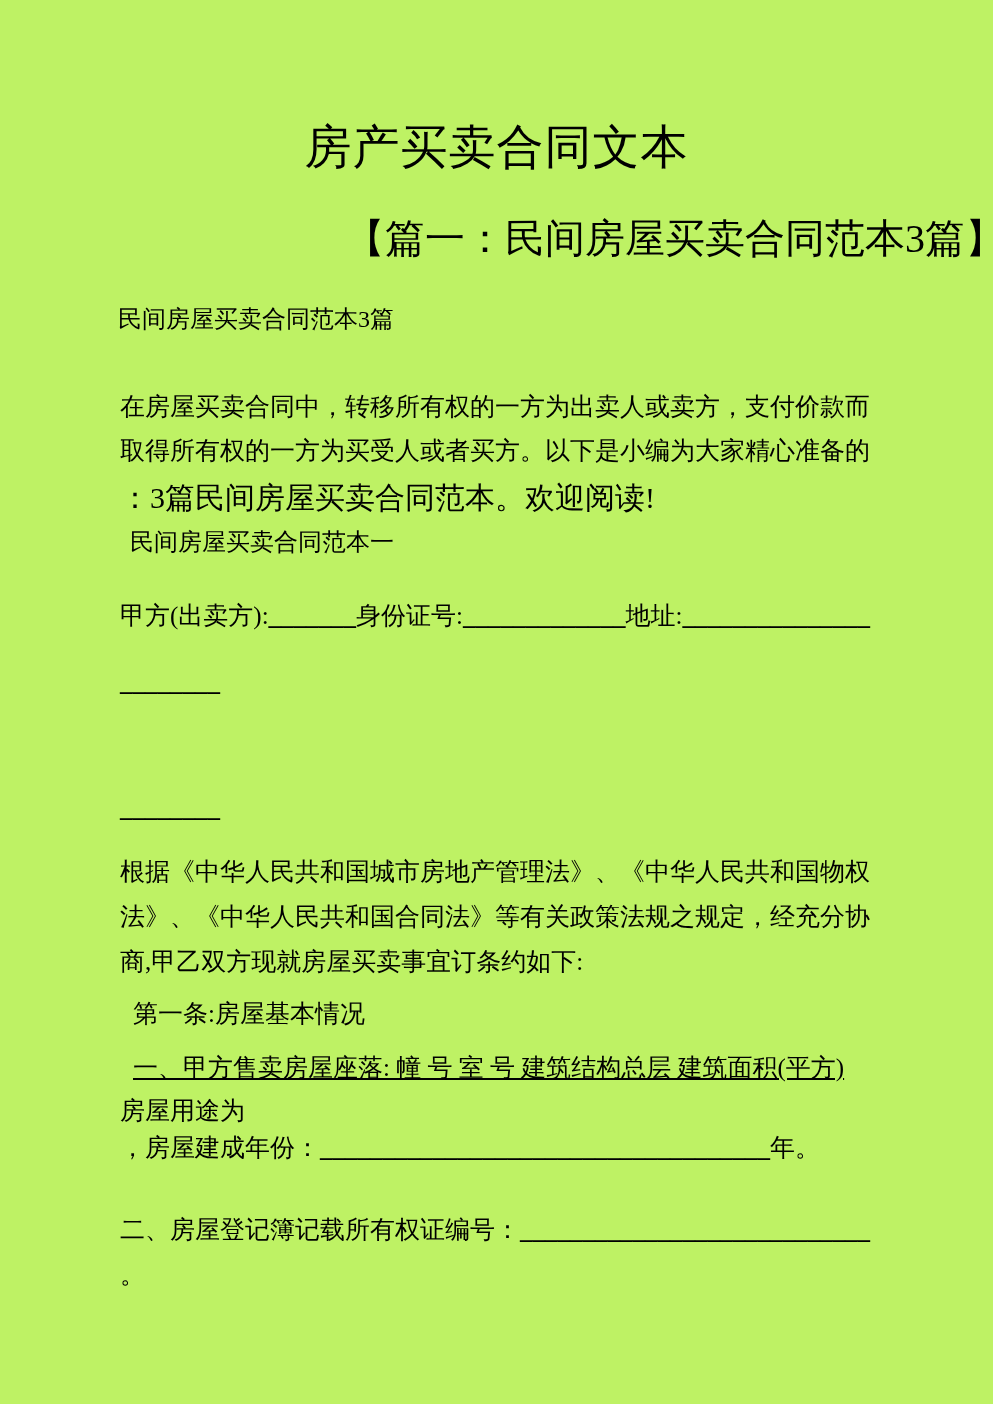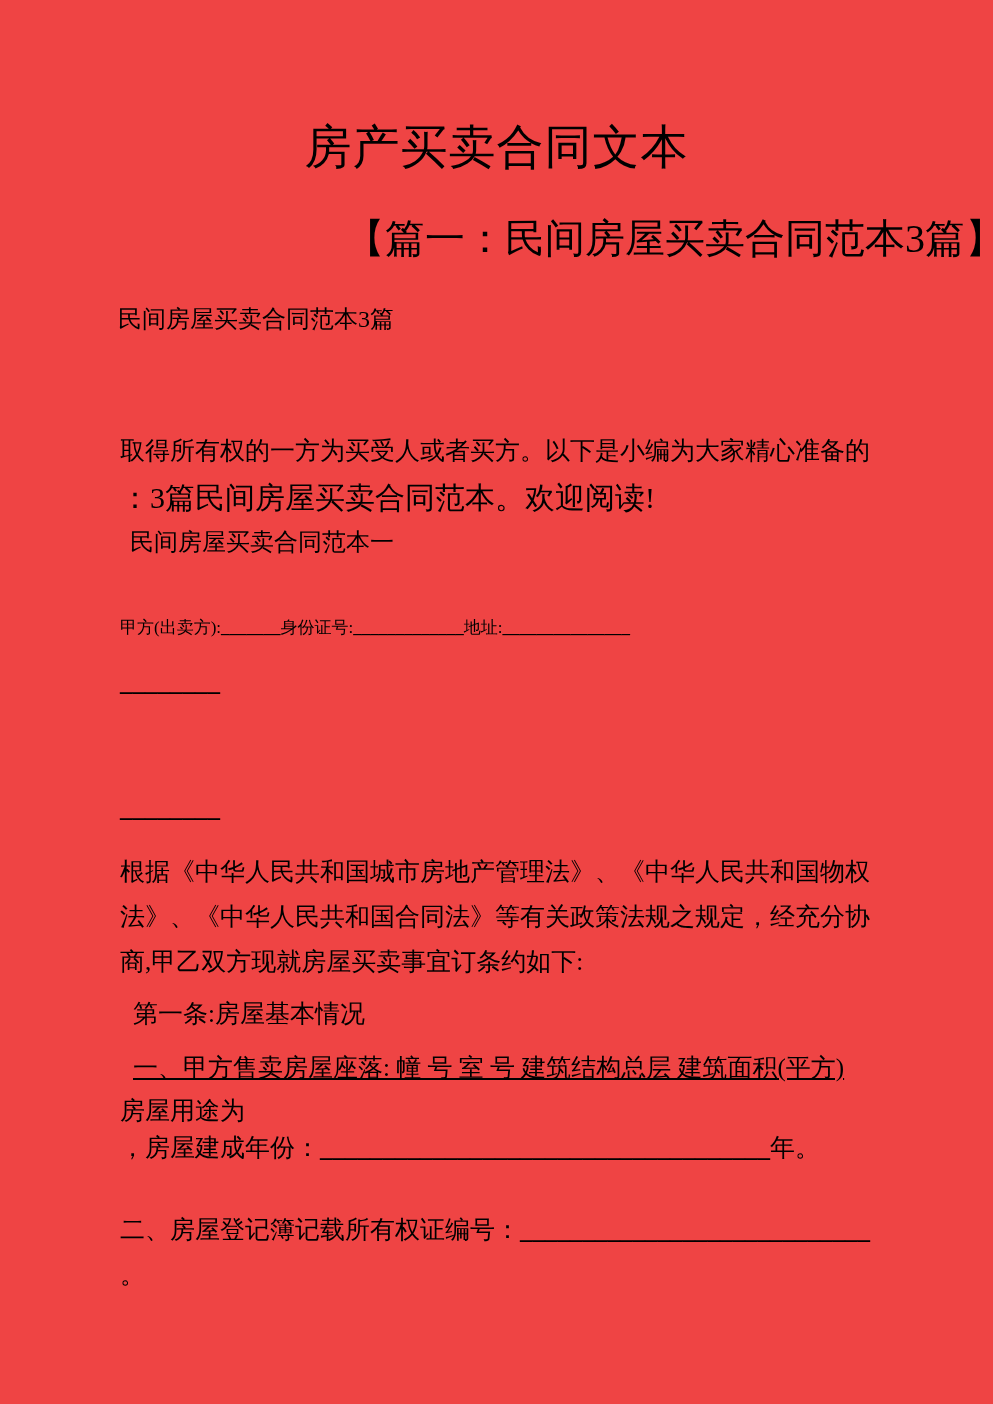--- a/index.html
+++ b/index.html
@@ -4,21 +4,21 @@
 <style>
   html, body {
     margin: 0;
     padding: 0;
     background: #ffffff;
   }
   .page {
     position: relative;
     width: 993px;
     height: 1404px;
-    background: #ef4444;
+    background: #bef264;
     color: #000000;
     font-family: "Liberation Serif", serif;
     overflow: hidden;
   }
   .abs { position: absolute; white-space: nowrap; }
 
   .doc-title {
     top: 116px; left: 0; width: 100%;
     text-align: center;
     font-size: 47px;
@@ -32,21 +32,21 @@
     font-size: 40px;
     font-weight: 400;
     margin: 12px;
   }
   .sample-heading   { top: 303px; left: 118px; font-size: 24px; }
   .intro-line-0     { top: 390px; left: 120px; font-size: 25px; }
   .intro-line-1     { top: 434px; left: 120px; font-size: 25px; }
   .intro-line-2     { top: 478px; left: 120px; font-size: 30px; }
   .sample-one       { top: 526px; left: 130px; font-size: 24px; }
 
-  .party-a-line     { top: 616px; left: 120px; font-size: 17px; }
+  .party-a-line     { top: 599px; left: 120px; font-size: 25px; }
   .party-a-wrap     { top: 668px; left: 120px; font-size: 25px; }
   .party-b-line     { top: 743px; left: 120px; font-size: 25px; }
   .party-b-wrap     { top: 794px; left: 120px; font-size: 25px; }
 
   .legal-line-0     { top: 855px; left: 120px; font-size: 25px; }
   .legal-line-1     { top: 900px; left: 120px; font-size: 25px; }
   .legal-line-2     { top: 945px; left: 120px; font-size: 25px; }
 
   .article-one      { top: 997px;  left: 133px; font-size: 25px; }
   .clause-one-l1    { top: 1051px; left: 133px; font-size: 25px; text-decoration: underline; }
@@ -64,20 +64,21 @@
 <body>
 
 <div class="page">
 
   <h1 class="abs doc-title">房产买卖合同文本</h1>
 
   <h2 class="abs doc-subtitle">【篇一：民间房屋买卖合同范本3篇】</h2>
 
   <div class="abs sample-heading">民间房屋买卖合同范本3篇</div>
 
+  <div class="abs intro-line-0">在房屋买卖合同中，转移所有权的一方为出卖人或卖方，支付价款而</div>
   <div class="abs intro-line-1">取得所有权的一方为买受人或者买方。以下是小编为大家精心准备的</div>
   <div class="abs intro-line-2">：3篇民间房屋买卖合同范本。欢迎阅读!</div>
 
   <div class="abs sample-one">民间房屋买卖合同范本一</div>
 
   <div class="abs party-a-line">
     <span>甲方(出卖方):</span><span class="blank">_______</span><span>身份证号:</span><span class="blank">_____________</span><span>地址:</span><span class="blank">_______________</span>
   </div>
   <div class="abs party-a-wrap blank">________</div>
 

